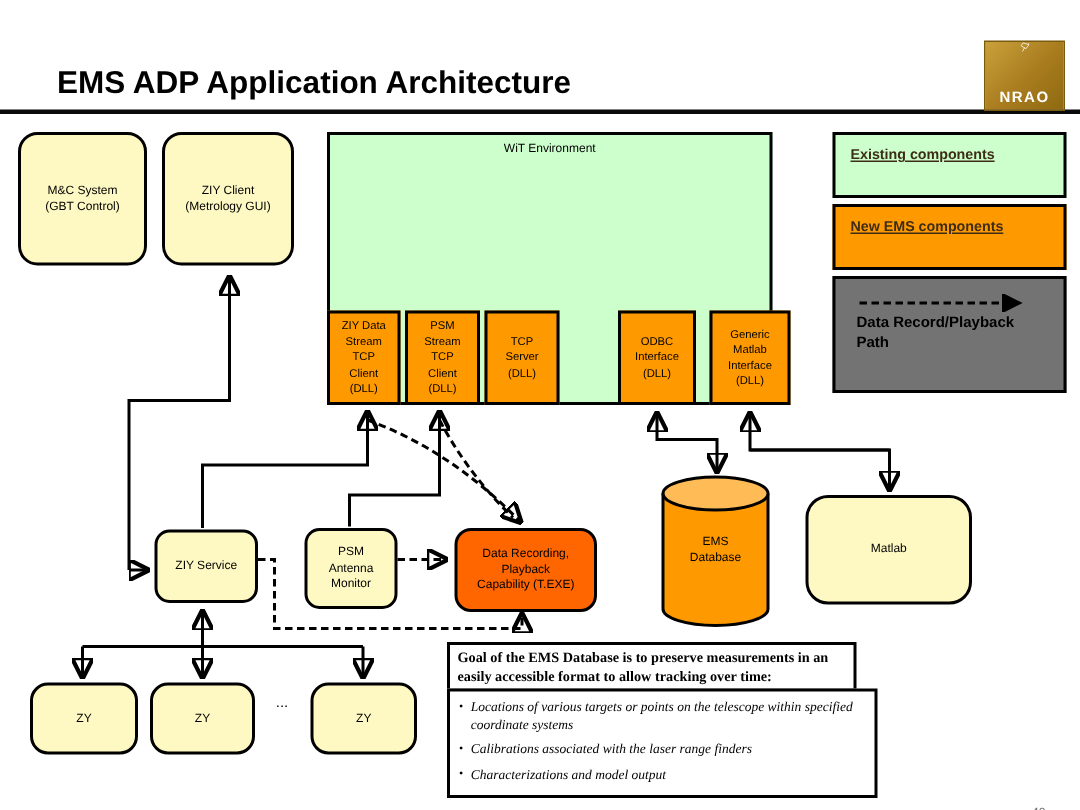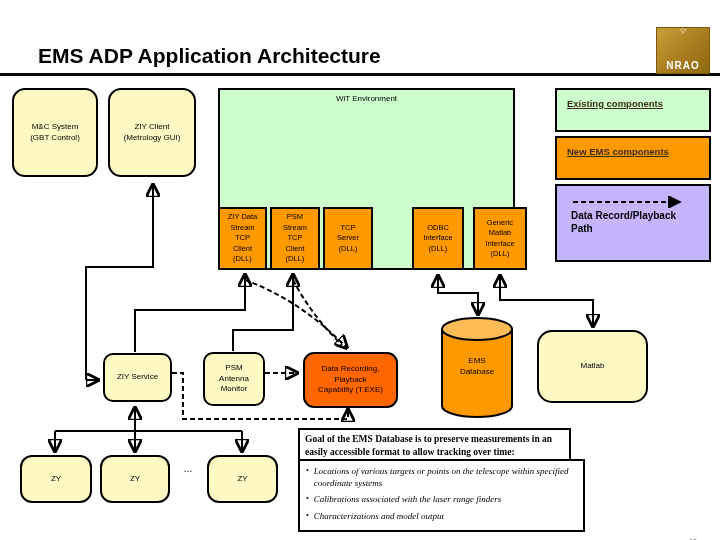--- a/index.html
+++ b/index.html
@@ -18,21 +18,21 @@
   .orange{background:#ff9900;}
   .redorange{background:#ff6600;border-radius:11px;}
   .wit{position:absolute;box-sizing:border-box;border:2px solid #000;background:#ccffcc;}
   .wit-label{padding-top:4px;text-align:center;font-size:8px;color:#000;}
   .dll{font-size:7.5px;line-height:1.4;}
   .legend-box{position:absolute;box-sizing:border-box;left:555px;width:156px;border:2px solid #000;
               padding:8px 16px 0 10px;font-size:9.5px;font-weight:bold;color:#3d2c16;}
   .legend-box .u{text-decoration:underline;}
   .legend-green{background:#ccffcc;}
   .legend-orange{background:#ff9900;}
-  .legend-white{background:#c4b5fd;color:#000;padding:0;}
+  .legend-white{background:#737373;color:#000;padding:0;}
   .legend-arrow{display:block;margin:10px 0 2px 14px;}
   .legend-path-label{padding-left:14px;font-size:10px;font-weight:bold;line-height:1.25;white-space:pre-line;}
   .cyl{position:absolute;left:440px;top:316px;width:74px;height:104px;}
   .cyl-label{position:absolute;left:0;top:40px;width:100%;text-align:center;font-size:8px;
              line-height:1.35;color:#000;white-space:pre-line;}
   .goal-head{position:absolute;box-sizing:border-box;left:298px;top:428px;width:273px;height:33px;
              border:2px solid #000;background:#fff;padding:3px 5px;
              font-family:"Liberation Serif",serif;font-size:9.5px;font-weight:bold;line-height:1.35;color:#000;}
   .goal-body{position:absolute;box-sizing:border-box;left:298px;top:459px;width:287px;height:73px;
              border:2px solid #000;background:#fff;padding:5px 6px;

